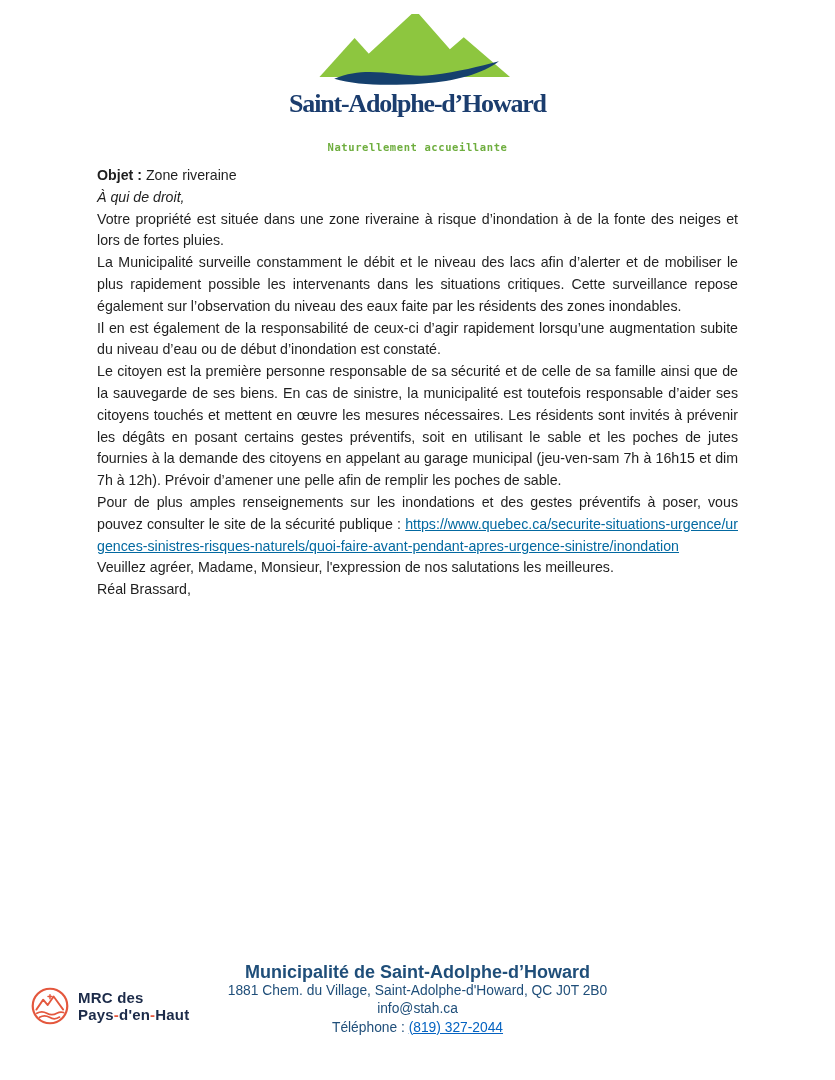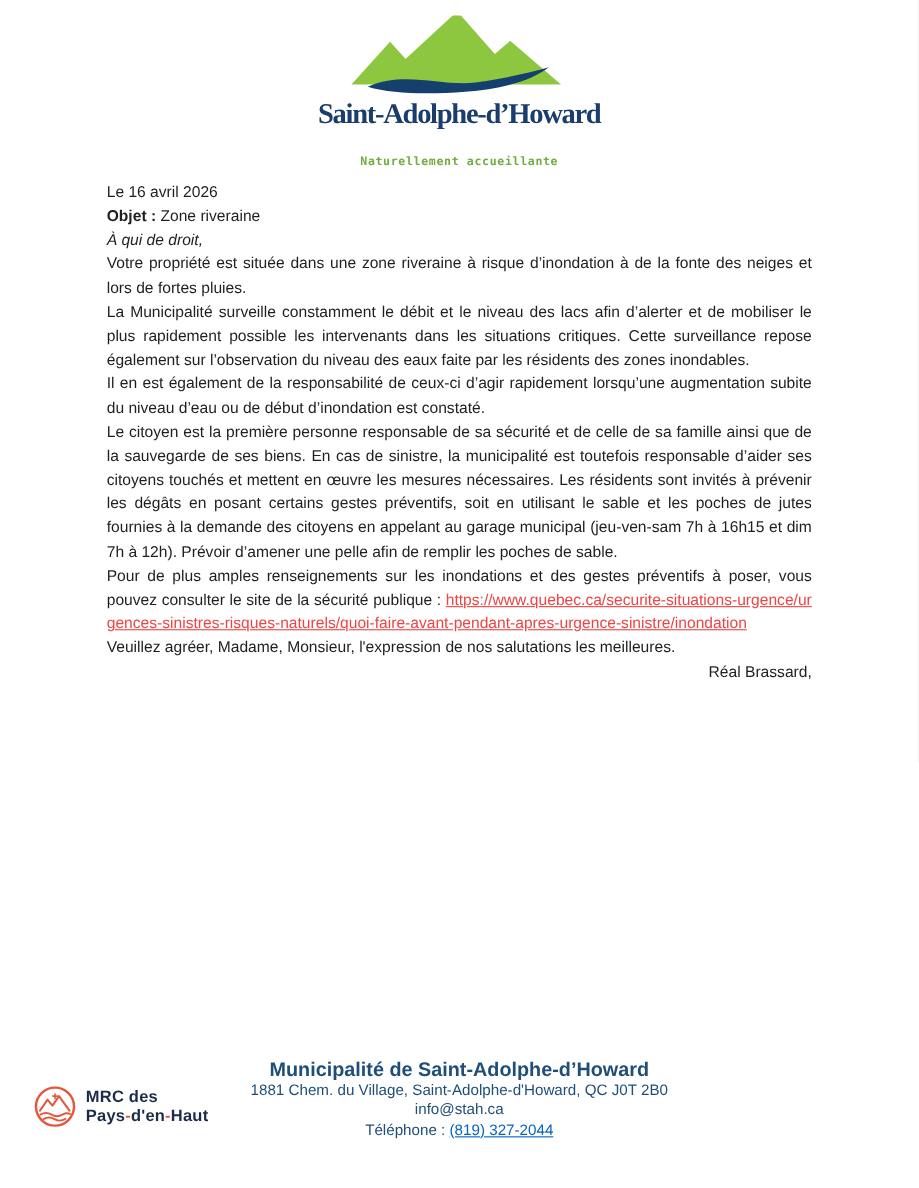--- a/index.html
+++ b/index.html
@@ -43,24 +43,24 @@
     line-height:21.8px;
     text-align:justify;
   }
   .letter-body p { margin:0; }
   .p-date      { margin-bottom:0; text-align:left; }
   .p-subject   { margin-top:32px; text-align:left; }
   .p-salutation{ margin-top:33px; font-style:italic; text-align:left; }
   .p-first     { margin-top:14px; }
   .p-std       { margin-top:11px; }
   .p-closing   { margin-top:27px; text-align:left; }
-  .p-signature { margin-top:32px; text-align:right; }
+  .p-signature { margin-top:32px; text-align:left; }
   .bold { font-weight:bold; }
   a.body-link {
-    color:#ef4444;
+    color:#0369a1;
     text-decoration:underline;
     word-break:break-all;
   }
 
   
   .footer-text {
     position:absolute;
     left:0; right:0; top:963px;
     text-align:center;
     color:#1f4e79;
@@ -97,21 +97,20 @@
       <path d="M30,68 L108,-4 L145,38 L160,25 L210,68 Z" fill="#8dc63f"></path>
 
       <path d="M20,70 C58,54 92,70 126,66 C155,62 176,57 198,51
                C182,64 150,73 116,75 C78,78 44,77 20,70 Z" fill="#15406d"></path>
     </svg>
     <div class="logo-title">Saint-Adolphe-d’Howard</div>
     <div class="logo-tagline">Naturellement accueillante</div>
   </header>
 
   <main class="letter-body">
-    <p class="p-date">Le 16 avril 2026</p>
 
     <p class="p-subject"><span class="bold">Objet :</span> <span>Zone riveraine</span></p>
 
     <p class="p-salutation">À qui de droit,</p>
 
     <p class="p-first">Votre propriété est située dans une zone riveraine à risque d’inondation à de la fonte des neiges et lors de fortes pluies.</p>
 
     <p class="p-std">La Municipalité surveille constamment le débit et le niveau des lacs afin d’alerter et de mobiliser le plus rapidement possible les intervenants dans les situations critiques. Cette surveillance repose également sur l’observation du niveau des eaux faite par les résidents des zones inondables.</p>
 
     <p class="p-std">Il en est également de la responsabilité de ceux-ci d’agir rapidement lorsqu’une augmentation subite du niveau d’eau ou de début d’inondation est constaté.</p>

